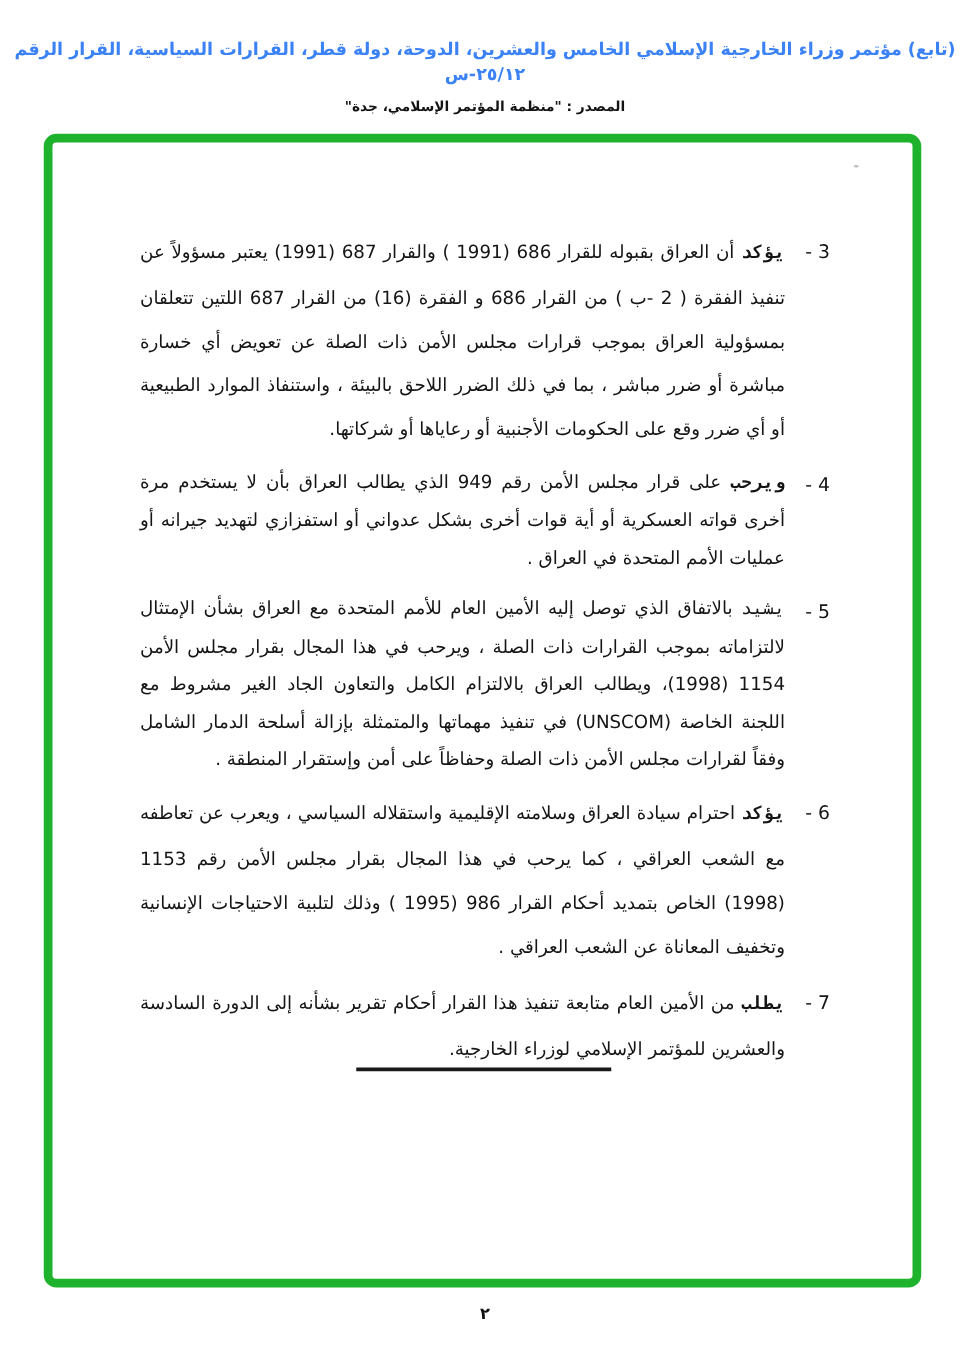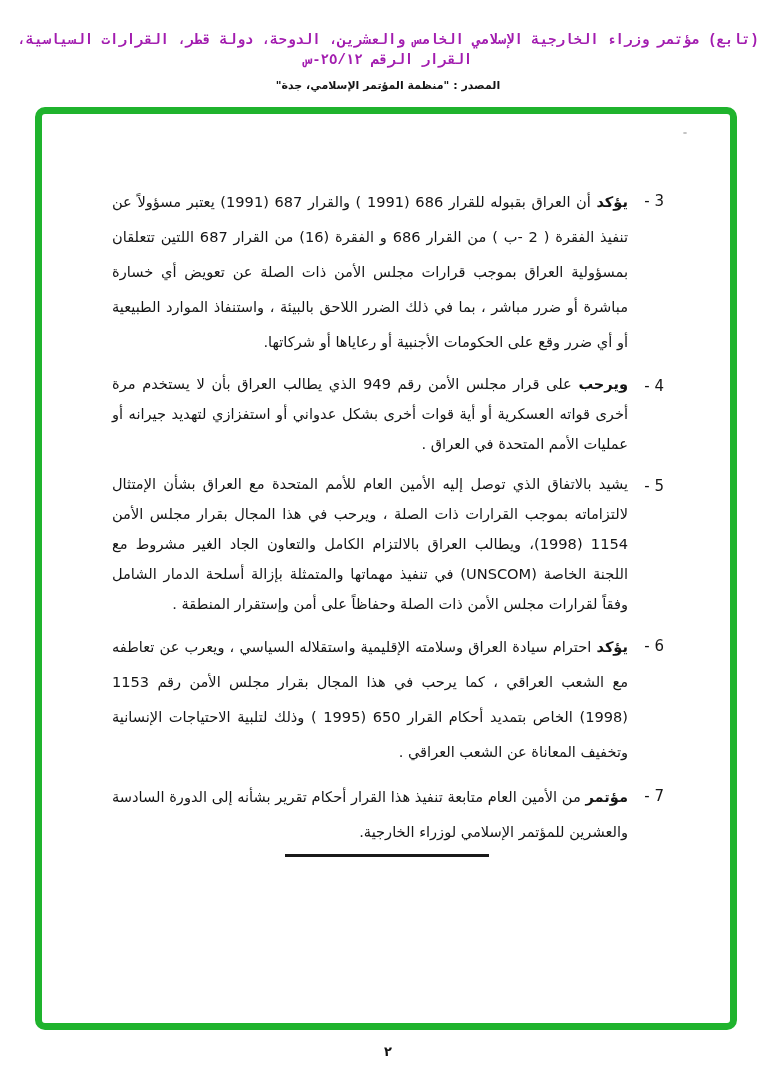--- a/index.html
+++ b/index.html
@@ -4,21 +4,21 @@
 <style>
   html,body{margin:0;padding:0;}
   body{
     width:776px;height:1090px;background:#ffffff;position:relative;
     font-family:"DejaVu Sans",sans-serif;color:#1a1a1a;overflow:hidden;
   }
   .header{
     position:absolute;top:30px;left:0;right:0;text-align:center;direction:rtl;
   }
   .header-title{
-    font-size:14px;font-weight:bold;letter-spacing:0;line-height:20px;color:#a21caf;font-family:Liberation Mono, monospace;
+    font-size:14px;font-weight:bold;letter-spacing:0;line-height:20px;color:#3b82f6;
   }
   .header-source{
     font-size:11px;font-weight:bold;margin-top:9px;color:#141414;
   }
   .frame{
     position:absolute;left:35px;top:107px;width:688px;height:909px;
     border:7px solid #1fb32d;border-radius:10px;background:transparent;
   }
   .content{
     position:absolute;top:184px;right:112px;width:552px;direction:rtl;
@@ -27,21 +27,21 @@
   .item+.item{margin-top:10px;}
   .item-number{
     flex:0 0 36px;font-size:15px;color:#151515;text-align:right;line-height:34px;
     white-space:nowrap;
   }
   .item-text{
     flex:1;font-size:14.6px;text-align:justify;color:#151515;
   }
   .lh36 .item-text{line-height:35px;}
   .lh30 .item-text{line-height:30px;}
-  .lead{font-weight:bold;}
+  .lead{font-weight:bold;font-family:Liberation Mono, monospace;}
   .lead.regular{font-weight:normal;}
   .divider{
     position:absolute;left:285px;top:854px;width:204px;height:3px;background:#191919;
   }
   .page-number{
     position:absolute;top:1044px;left:0;right:0;text-align:center;
     font-size:13px;font-weight:bold;color:#111;
   }
   .speck{
     position:absolute;left:683px;top:132px;width:4px;height:2px;
@@ -71,25 +71,25 @@
     <div class="item-text"><span class="lead">ويرحب</span><span> على قرار مجلس الأمن رقم 949 الذي يطالب العراق بأن لا يستخدم مرة أخرى قواته العسكرية أو أية قوات أخرى بشكل عدواني أو استفزازي لتهديد جيرانه أو عمليات الأمم المتحدة في العراق .</span></div>
   </div>
 
   <div class="item lh30">
     <div class="item-number">5 -</div>
     <div class="item-text"><span class="lead regular">يشيد</span><span> بالاتفاق الذي توصل إليه الأمين العام للأمم المتحدة  مع العراق بشأن الإمتثال لالتزاماته بموجب القرارات ذات الصلة ، ويرحب في هذا المجال بقرار مجلس الأمن 1154 (1998)، ويطالب العراق بالالتزام الكامل والتعاون الجاد الغير مشروط مع اللجنة الخاصة (UNSCOM) في تنفيذ مهماتها والمتمثلة بإزالة أسلحة الدمار الشامل وفقاً لقرارات مجلس الأمن ذات الصلة وحفاظاً على أمن وإستقرار المنطقة .</span></div>
   </div>
 
   <div class="item lh36">
     <div class="item-number">6 -</div>
-    <div class="item-text"><span class="lead">يؤكد</span><span> احترام سيادة العراق وسلامته الإقليمية واستقلاله السياسي ، ويعرب عن تعاطفه مع الشعب العراقي ، كما يرحب في هذا المجال بقرار مجلس الأمن رقم 1153 (1998) الخاص بتمديد أحكام القرار 650 (1995 ) وذلك لتلبية الاحتياجات الإنسانية وتخفيف المعاناة عن الشعب العراقي .</span></div>
+    <div class="item-text"><span class="lead">يؤكد</span><span> احترام سيادة العراق وسلامته الإقليمية واستقلاله السياسي ، ويعرب عن تعاطفه مع الشعب العراقي ، كما يرحب في هذا المجال بقرار مجلس الأمن رقم 1153 (1998) الخاص بتمديد أحكام القرار 986 (1995 ) وذلك لتلبية الاحتياجات الإنسانية وتخفيف المعاناة عن الشعب العراقي .</span></div>
   </div>
 
   <div class="item lh36">
     <div class="item-number">7 -</div>
-    <div class="item-text"><span class="lead">مؤتمر</span><span> من الأمين العام متابعة تنفيذ هذا القرار أحكام تقرير بشأنه إلى الدورة السادسة والعشرين للمؤتمر الإسلامي لوزراء الخارجية.</span></div>
+    <div class="item-text"><span class="lead">يطلب</span><span> من الأمين العام متابعة تنفيذ هذا القرار أحكام تقرير بشأنه إلى الدورة السادسة والعشرين للمؤتمر الإسلامي لوزراء الخارجية.</span></div>
   </div>
 
 </div>
 
 <div class="divider"></div>
 
 <div class="page-number">٢</div>
 
 </body></html>

